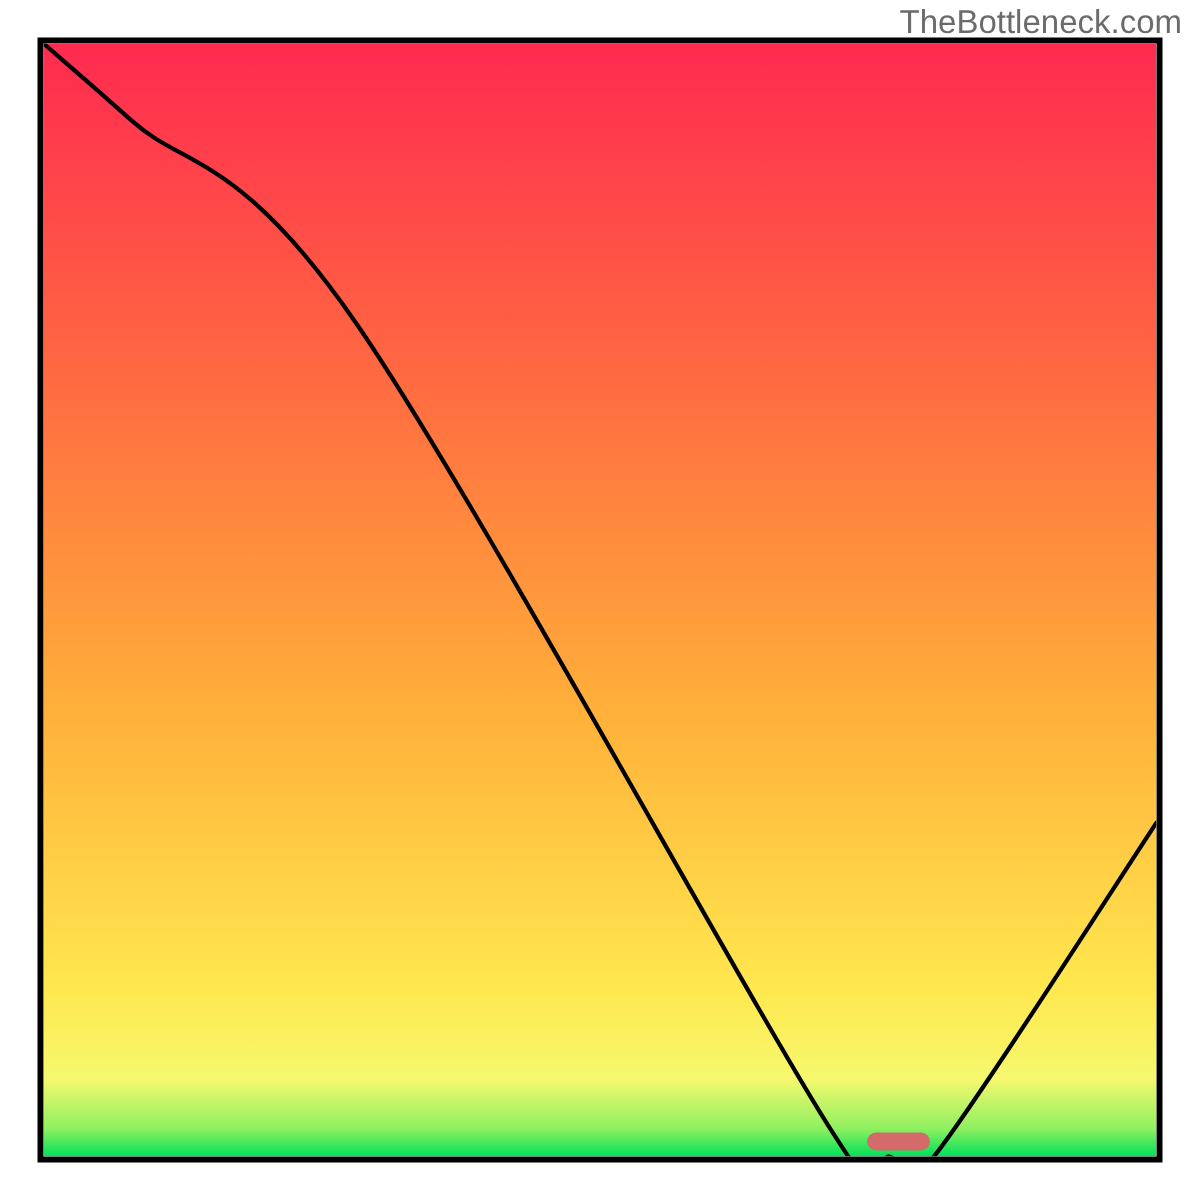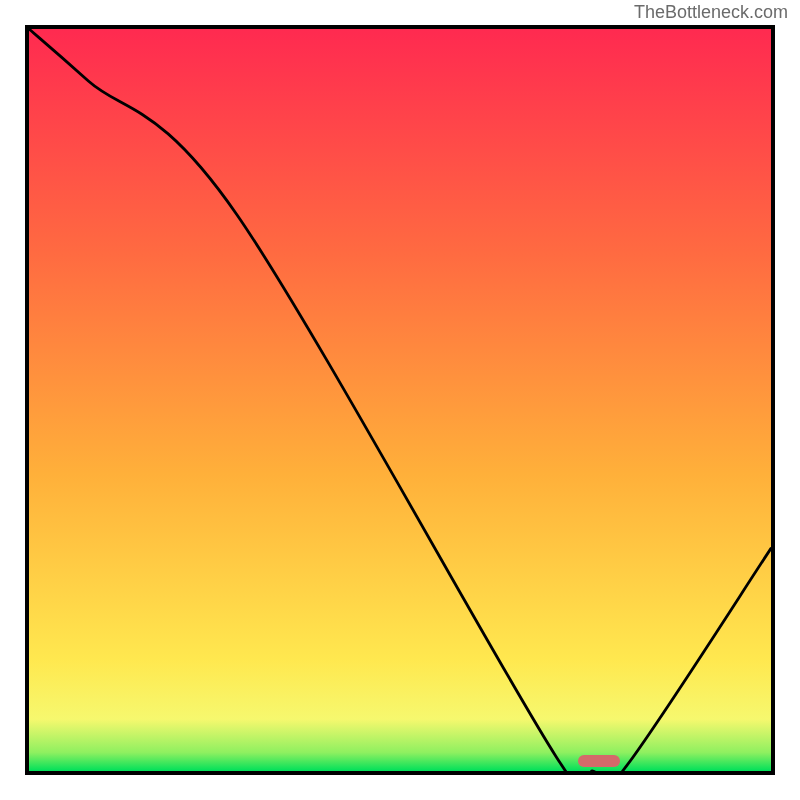--- a/index.html
+++ b/index.html
@@ -14,21 +14,21 @@
     position: relative;
     width: 800px;
     height: 800px;
     box-sizing: border-box;
   }
   .watermark {
     position: absolute;
     top: 2px;
     right: 12px;
     color: #6b6b6b;
-    font-size: 18px;
+    font-size: 22px;
     font-weight: 500;
     font-family: Arial, sans-serif;
     z-index: 5;
   }
   .plot-area {
     position: absolute;
     left: 25px;
     top: 25px;
     width: 750px;
     height: 750px;

